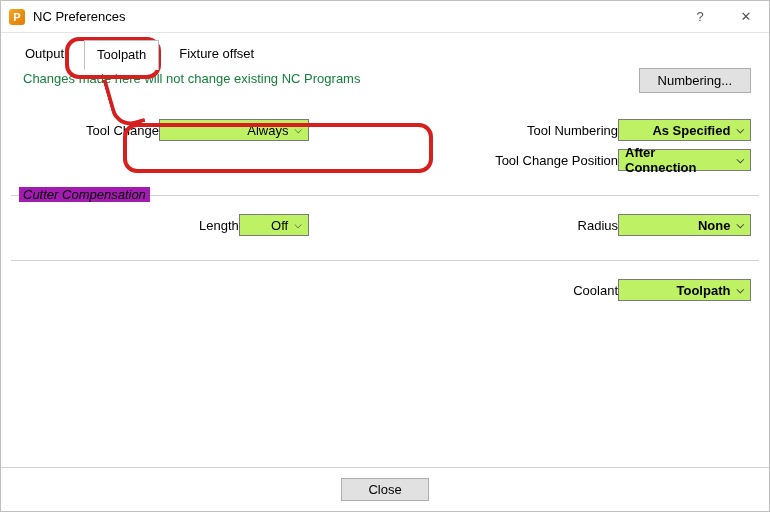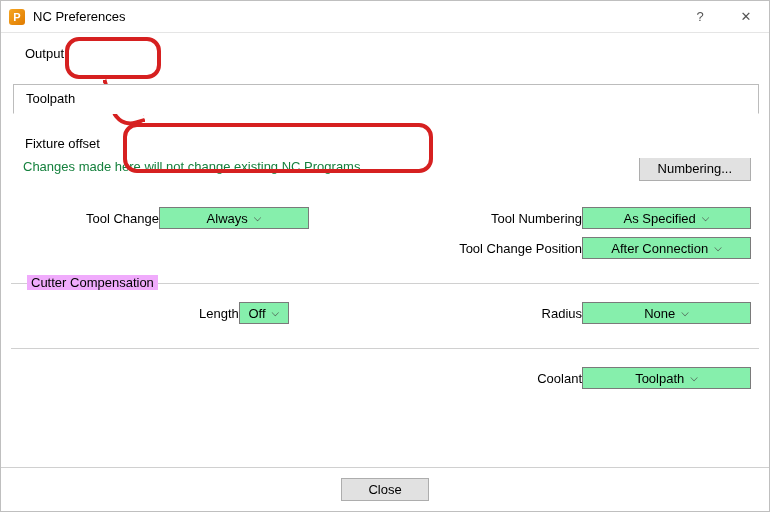--- a/index.html
+++ b/index.html
@@ -4,36 +4,36 @@
 <style>
   * { box-sizing: border-box; font-family: 'Segoe UI', Tahoma, sans-serif; font-size: 13px; }
   body { margin: 0; background: #fff; }
   .window { width: 770px; height: 512px; border: 1px solid #bfbfbf; background: #fff; position: relative; display: flex; flex-direction: column; }
   .titlebar { height: 32px; background: #fff; display: flex; align-items: center; padding-left: 8px; border-bottom: 1px solid #e5e5e5; }
   .tb-icon { width: 16px; height: 16px; background: linear-gradient(135deg,#f6a623,#e07b00); border-radius: 3px; display: flex; align-items: center; justify-content: center; color:#fff; font-weight:bold; font-size:11px; margin-right:8px;}
   .tb-title { flex: 1; color: #000; }
   .tb-btns { display: flex; height: 100%; }
   .tb-btn { width: 46px; display:flex; align-items:center; justify-content:center; color:#555; }
   .content { flex:1; padding: 6px 10px 0 10px; display:flex; flex-direction:column; position:relative; }
-  .tabs { display:flex; gap:16px; margin-left:2px;flex-direction:column; }
+  .tabs { display:flex; gap:8px; margin-left:2px; }
   .tab { padding: 6px 12px 7px 12px; background:#fff; color:#000; position:relative; top:1px; cursor:default;}
   .tab.active { border:1px solid #bcbcbc; border-bottom:1px solid #fff; z-index:2; }
   .note { margin: 2px 4px 4px 12px; color:#15803d; }
   .top-row { display:flex; justify-content:flex-end; padding-right:8px; margin-top:-22px; margin-bottom:14px;}
   .btn { background:#e1e1e1; border:1px solid #adadad; padding:4px 18px; cursor:default; }
   .group { border-top:1px solid #d0d0d0; padding:10px 8px 10px 8px; position:relative; margin-top:6px;}
   .group-first { border-top:none; margin-top:0; padding-top:4px;}
-  .group-label { position:absolute; top:-9px; left:16px; background:#f0abfc; padding:0 4px; color:#000;}
+  .group-label { position:absolute; top:-9px; left:8px; background:#a21caf; padding:0 4px; color:#000;font-style:italic;}
   .row { display:flex; justify-content:space-between; margin:8px 0;}
   .pair { display:flex; align-items:center; }
   .pair label { text-align:right; min-width:140px; color:#000;}
-  .select { border:1px solid #7a7a7a; background:#86efac; height:22px; display:flex; align-items:center; justify-content:center; padding:0 6px; cursor:default;}
+  .select { border:1px solid #7a7a7a; background:#bef264; height:22px; display:flex; align-items:center; justify-content:flex-end; padding:0 6px; cursor:default;}
   .sel-wide { width:150px; }
-  .sel-med { width:169px; }
-  .sel-sm { width:50px; }
+  .sel-med { width:133px;font-weight:bold; }
+  .sel-sm { width:70px; }
   .chev { font-size:10px; color:#444; margin-left:6px;}
   .spacer { flex:1; }
   .footer { border-top:1px solid #d0d0d0; padding:10px; display:flex; justify-content:center;}
   .close-btn { background:#e1e1e1; border:1px solid #adadad; padding:3px 26px;}
   .hl-tab { position:absolute; border:4px solid #d62020; border-radius:14px; pointer-events:none;}
   .hl1 { left:64px; top:36px; width:96px; height:42px;}
   .hl2 { left:122px; top:122px; width:310px; height:50px;}
   .hl-line { position:absolute; width:30px; height:52px; border-left:4px solid #d62020; border-bottom:4px solid #d62020; border-bottom-left-radius:20px; left:108px; top:74px; pointer-events:none; transform:rotate(-16deg);}
 </style>
 </head>

